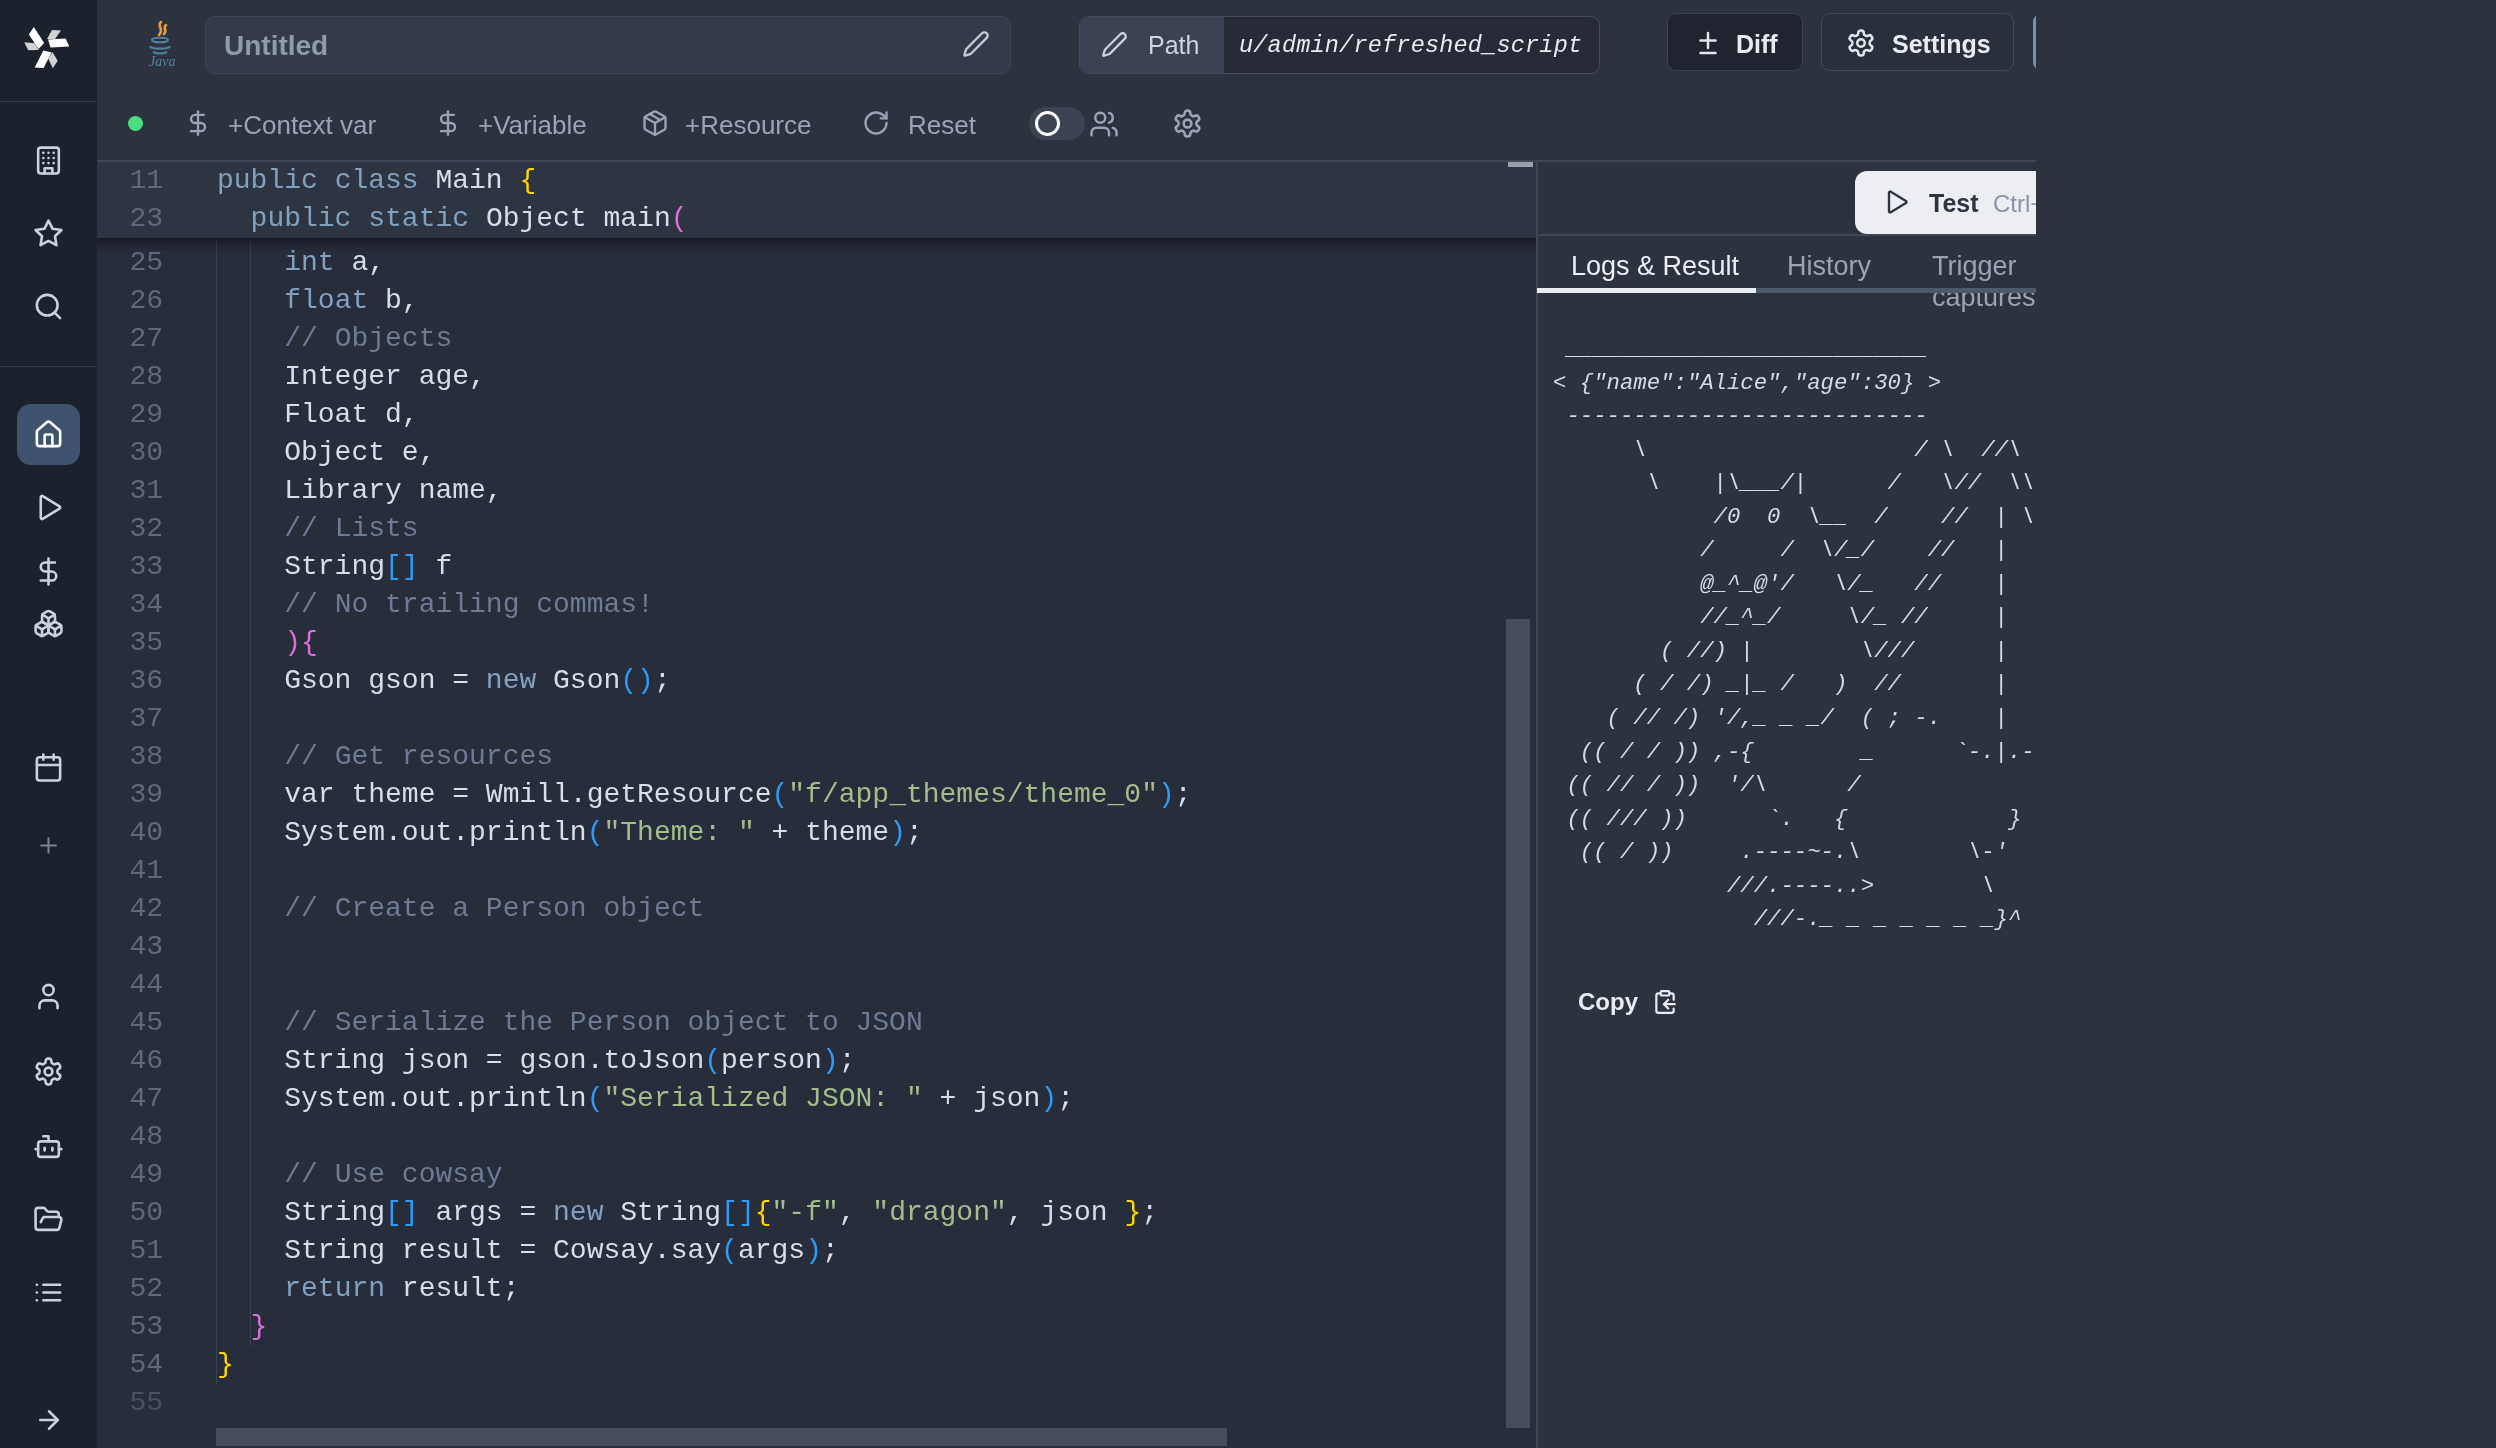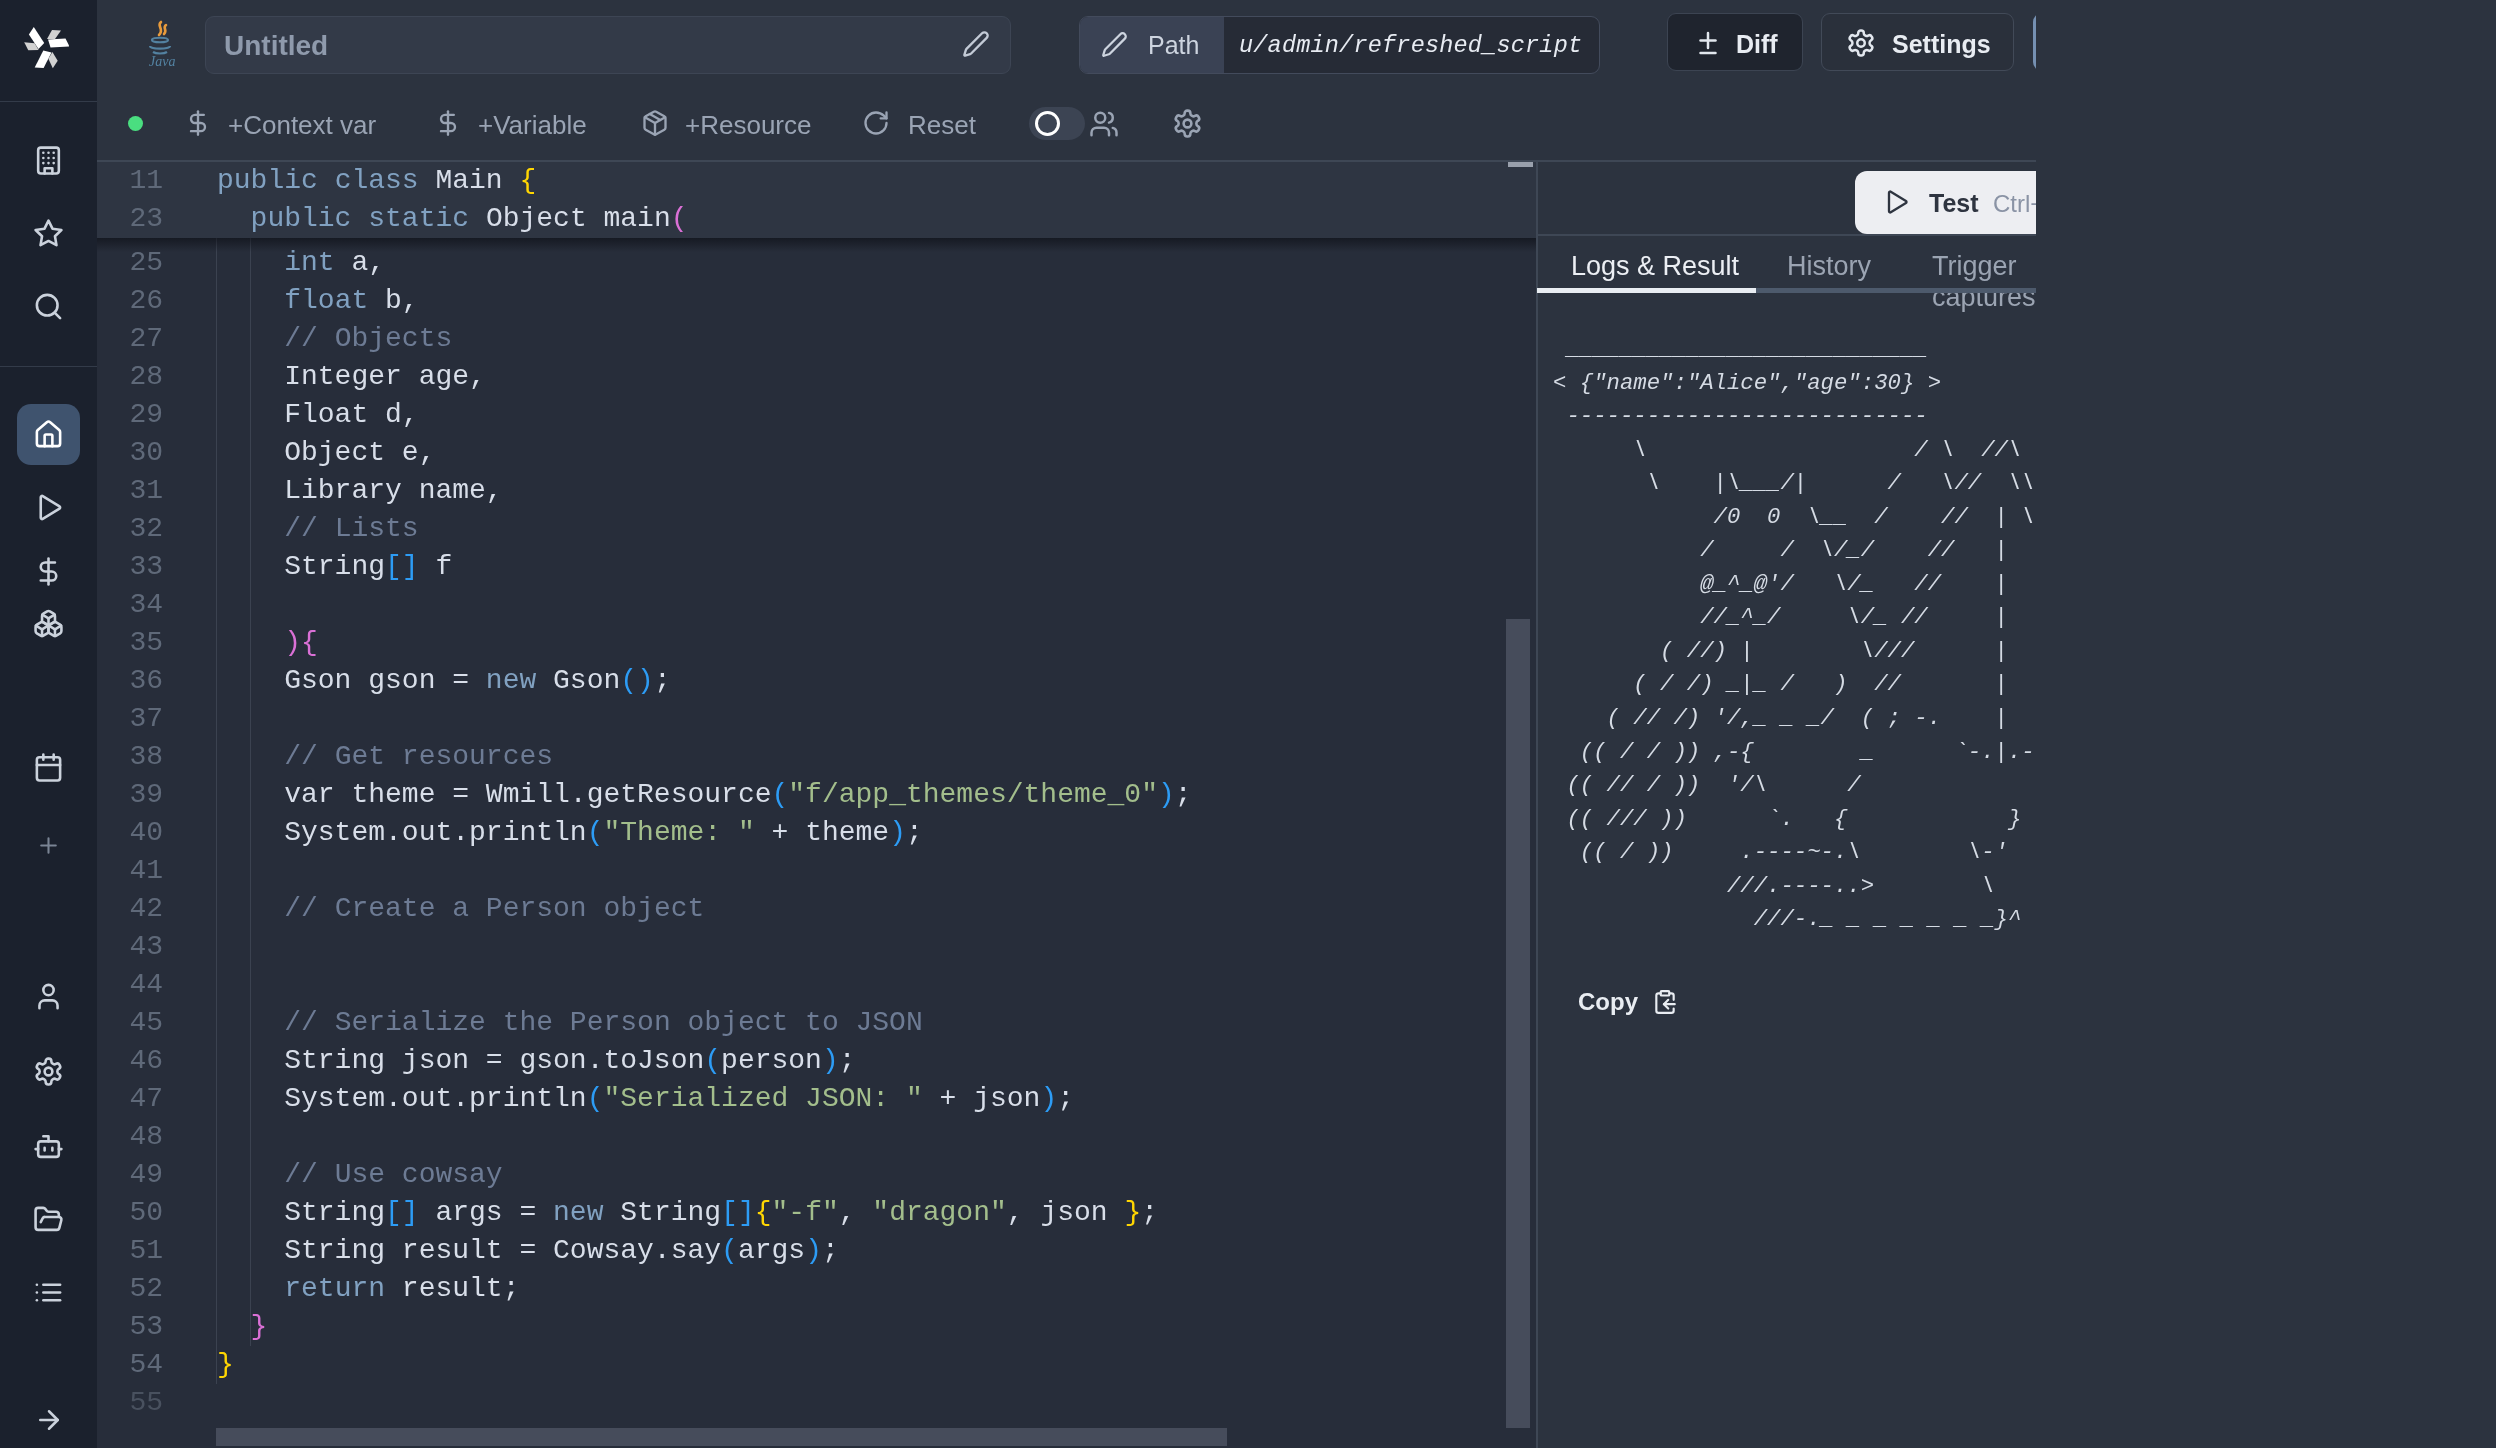--- a/index.html
+++ b/index.html
@@ -216,20 +216,21 @@
 <pre class="cd" style="top:396px">    Float d,</pre>
 <div class="ln" style="top:434px">30</div>
 <pre class="cd" style="top:434px">    Object e,</pre>
 <div class="ln" style="top:472px">31</div>
 <pre class="cd" style="top:472px">    Library name,</pre>
 <div class="ln" style="top:510px">32</div>
 <pre class="cd" style="top:510px">    <span class="c">// Lists</span></pre>
 <div class="ln" style="top:548px">33</div>
 <pre class="cd" style="top:548px">    String<span class="b">[]</span> f</pre>
 <div class="ln" style="top:586px">34</div>
+<pre class="cd" style="top:586px">    <span class="c">// No trailing commas!</span></pre>
 <div class="ln" style="top:624px">35</div>
 <pre class="cd" style="top:624px">    <span class="o">){</span></pre>
 <div class="ln" style="top:662px">36</div>
 <pre class="cd" style="top:662px">    Gson gson = <span class="k">new</span> Gson<span class="b">()</span>;</pre>
 <div class="ln" style="top:700px">37</div>
 <div class="ln" style="top:738px">38</div>
 <pre class="cd" style="top:738px">    <span class="c">// Get resources</span></pre>
 <div class="ln" style="top:776px">39</div>
 <pre class="cd" style="top:776px">    var theme = Wmill.getResource<span class="b">(</span><span class="s">"f/app_themes/theme_0"</span><span class="b">)</span>;</pre>
 <div class="ln" style="top:814px">40</div>

